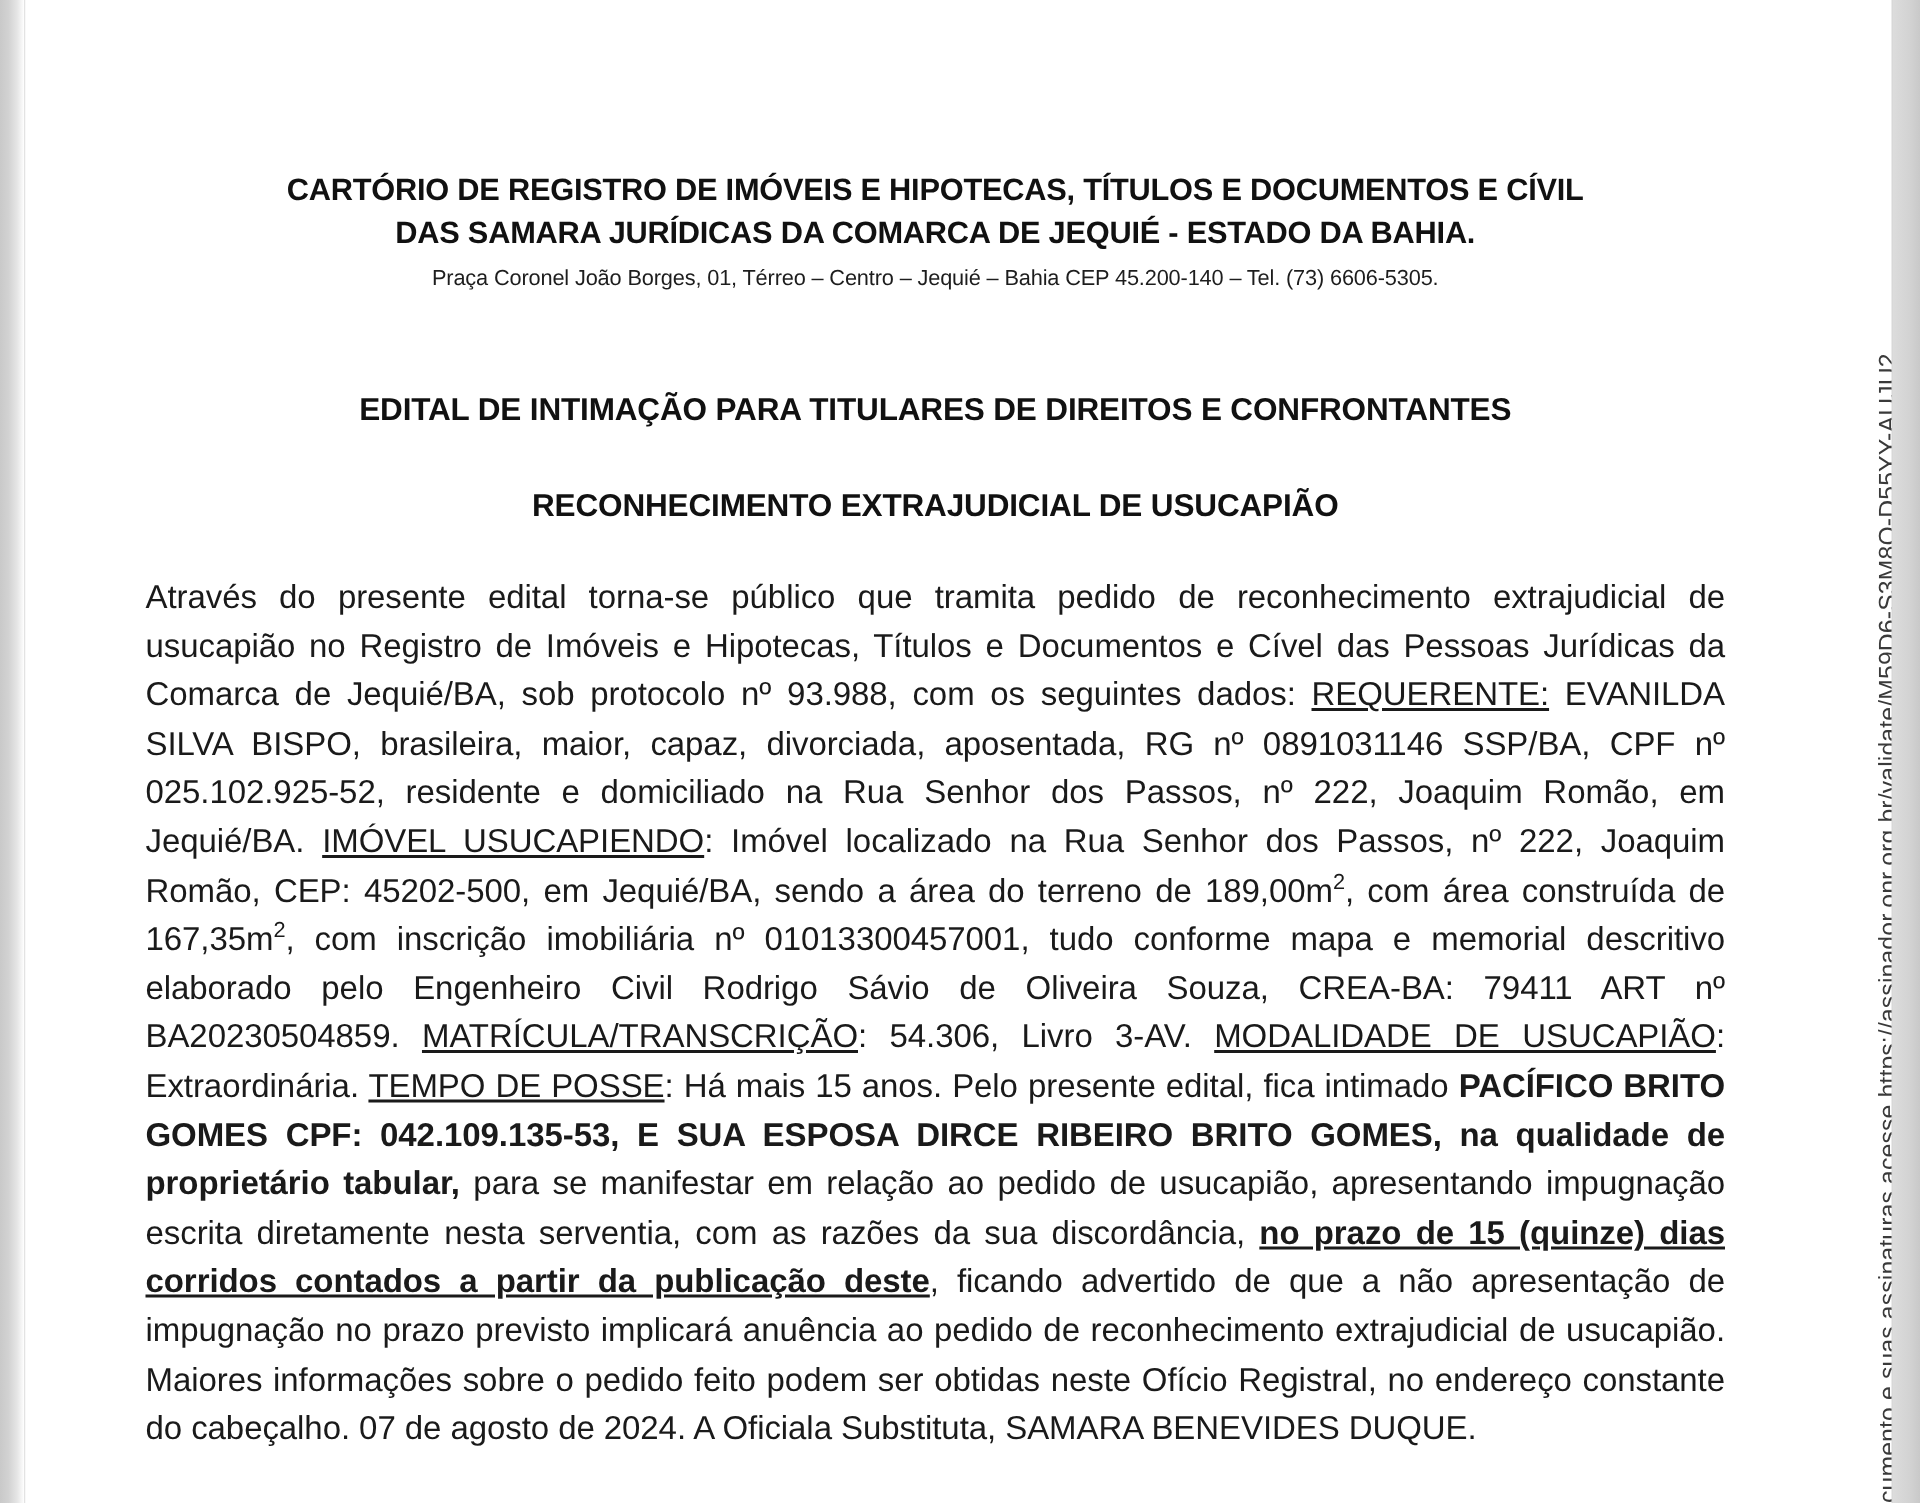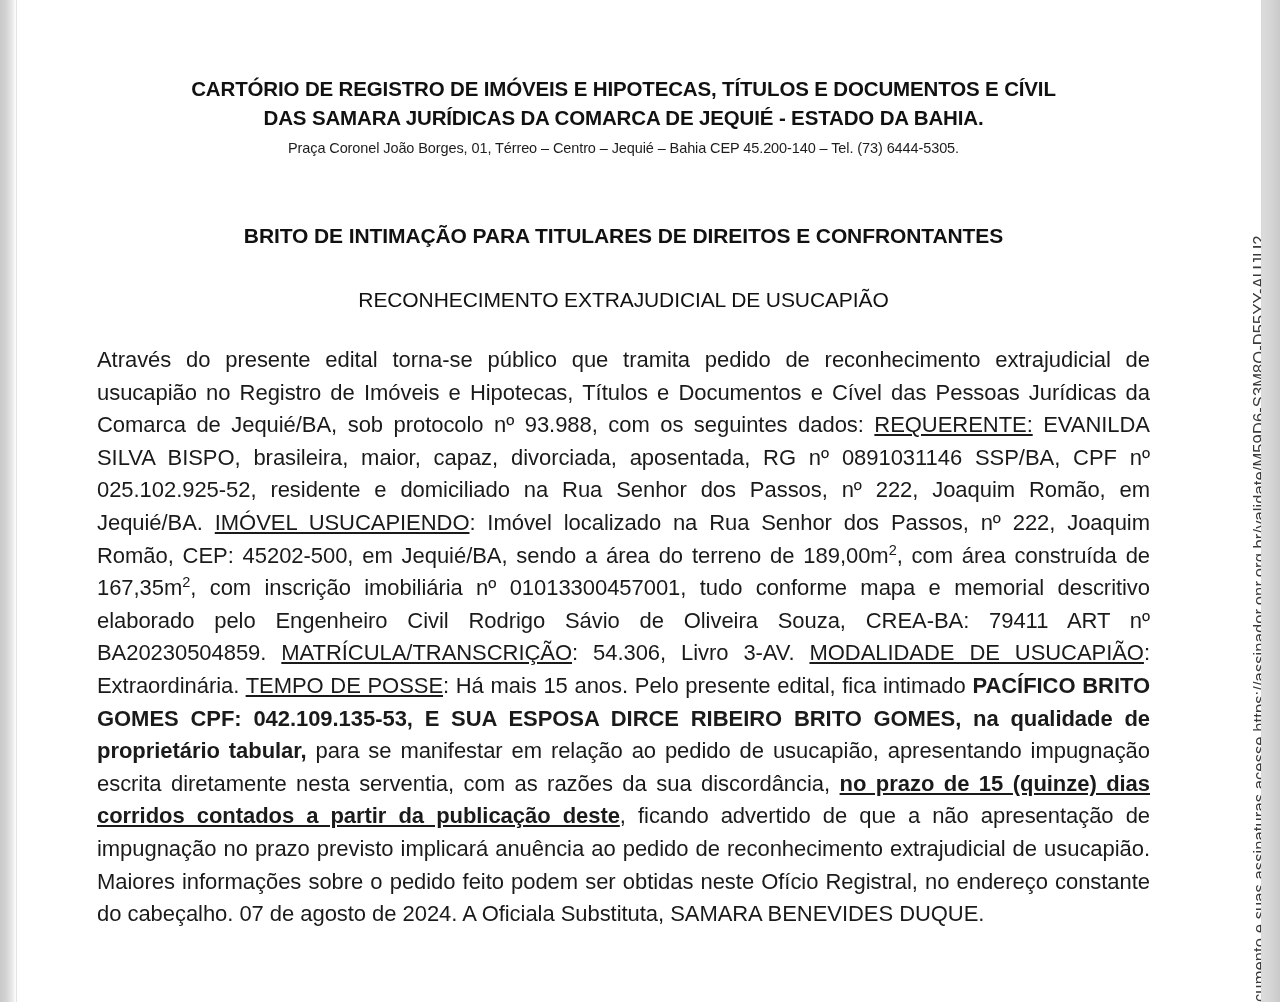--- a/index.html
+++ b/index.html
@@ -65,21 +65,21 @@
   
   .doc {
     position: absolute;
     left: 80px;
     top: 0;
     width: 1053px;
   }
 
   
   .letterhead {
-    padding-top: 74px;
+    padding-top: 112px;
     text-align: center;
   }
   .letterhead-line {
     font-weight: bold;
     font-size: 20.5px;
     line-height: 29px;
     letter-spacing: -0.15px;
     color: #111111;
   }
   .letterhead-address {
@@ -98,21 +98,21 @@
   .doc-title {
     font-weight: bold;
     font-size: 21px;
     line-height: 40px;
     letter-spacing: -0.1px;
     color: #111111;
     padding: 0 60px;
   }
   .doc-subtitle {
     margin-top: 28px;
-    font-weight: normal;
+    font-weight: bold;
     font-size: 21px;
     line-height: 32px;
     letter-spacing: -0.1px;
     color: #111111;
   }
 
   
   .body-text {
     margin-top: 28px;
     width: 1053px;
@@ -171,25 +171,25 @@
 <div class="gutter gutter-left"></div>
 <div class="gutter-left-line"></div>
 
 <div class="page">
 
   <div class="doc">
 
     <div class="letterhead">
       <div class="letterhead-line">CARTÓRIO DE REGISTRO DE IMÓVEIS E HIPOTECAS, TÍTULOS E DOCUMENTOS E CÍVIL</div>
       <div class="letterhead-line">DAS SAMARA JURÍDICAS DA COMARCA DE JEQUIÉ - ESTADO DA BAHIA.</div>
-      <div class="letterhead-address">Praça Coronel João Borges, 01, Térreo – Centro – Jequié – Bahia CEP 45.200-140 – Tel. (73) 6444-5305.</div>
+      <div class="letterhead-address">Praça Coronel João Borges, 01, Térreo – Centro – Jequié – Bahia CEP 45.200-140 – Tel. (73) 6606-5305.</div>
     </div>
 
     <div class="title-block">
-      <div class="doc-title">BRITO DE INTIMAÇÃO PARA TITULARES DE DIREITOS E CONFRONTANTES</div>
+      <div class="doc-title">EDITAL DE INTIMAÇÃO PARA TITULARES DE DIREITOS E CONFRONTANTES</div>
       <div class="doc-subtitle">RECONHECIMENTO EXTRAJUDICIAL DE USUCAPIÃO</div>
     </div>
 
     <p class="body-text"><span>Através do presente edital torna-se público que tramita pedido de reconhecimento extrajudicial de usucapião no Registro de Imóveis e Hipotecas, Títulos e Documentos e Cível das Pessoas Jurídicas da Comarca de Jequié/BA, sob protocolo nº 93.988, com os seguintes dados: </span><u>REQUERENTE:</u><span> EVANILDA SILVA BISPO, brasileira, maior, capaz, divorciada, aposentada, RG nº 0891031146 SSP/BA, CPF nº 025.102.925-52, residente e domiciliado na Rua Senhor dos Passos, nº 222, Joaquim Romão, em Jequié/BA. </span><u>IMÓVEL USUCAPIENDO</u><span>: Imóvel localizado na Rua Senhor dos Passos, nº 222, Joaquim Romão, CEP: 45202-500, em Jequié/BA, sendo a área do terreno de 189,00m</span><sup>2</sup><span>, com área construída de 167,35m</span><sup>2</sup><span>, com inscrição imobiliária nº 01013300457001, tudo conforme mapa e memorial descritivo elaborado pelo Engenheiro Civil Rodrigo Sávio de Oliveira Souza, CREA-BA: 79411 ART nº BA20230504859. </span><u>MATRÍCULA/TRANSCRIÇÃO</u><span>: 54.306, Livro 3-AV. </span><u>MODALIDADE DE USUCAPIÃO</u><span>: Extraordinária. </span><u>TEMPO DE POSSE</u><span>: Há mais 15 anos. Pelo presente edital, fica intimado </span><b>PACÍFICO BRITO GOMES CPF: 042.109.135-53, E SUA ESPOSA DIRCE RIBEIRO BRITO GOMES, na qualidade de proprietário tabular,</b><span> para se manifestar em relação ao pedido de usucapião, apresentando impugnação escrita diretamente nesta serventia, com as razões da sua discordância, </span><span class="bu">no prazo de 15 (quinze) dias corridos contados a partir da publicação deste</span><span>, ficando advertido de que a não apresentação de impugnação no prazo previsto implicará anuência ao pedido de reconhecimento extrajudicial de usucapião. Maiores informações sobre o pedido feito podem ser obtidas neste Ofício Registral, no endereço constante do cabeçalho. 07 de agosto de 2024. A Oficiala Substituta, SAMARA BENEVIDES DUQUE.</span></p>
 
   </div>
 </div>
 
 <div class="validation-strip">
   <div class="validation-text">cumento e suas assinaturas acesse https://assinador.onr.org.br/validate/M59D6-S3M8Q-D55YY-AUJU2.</div>

